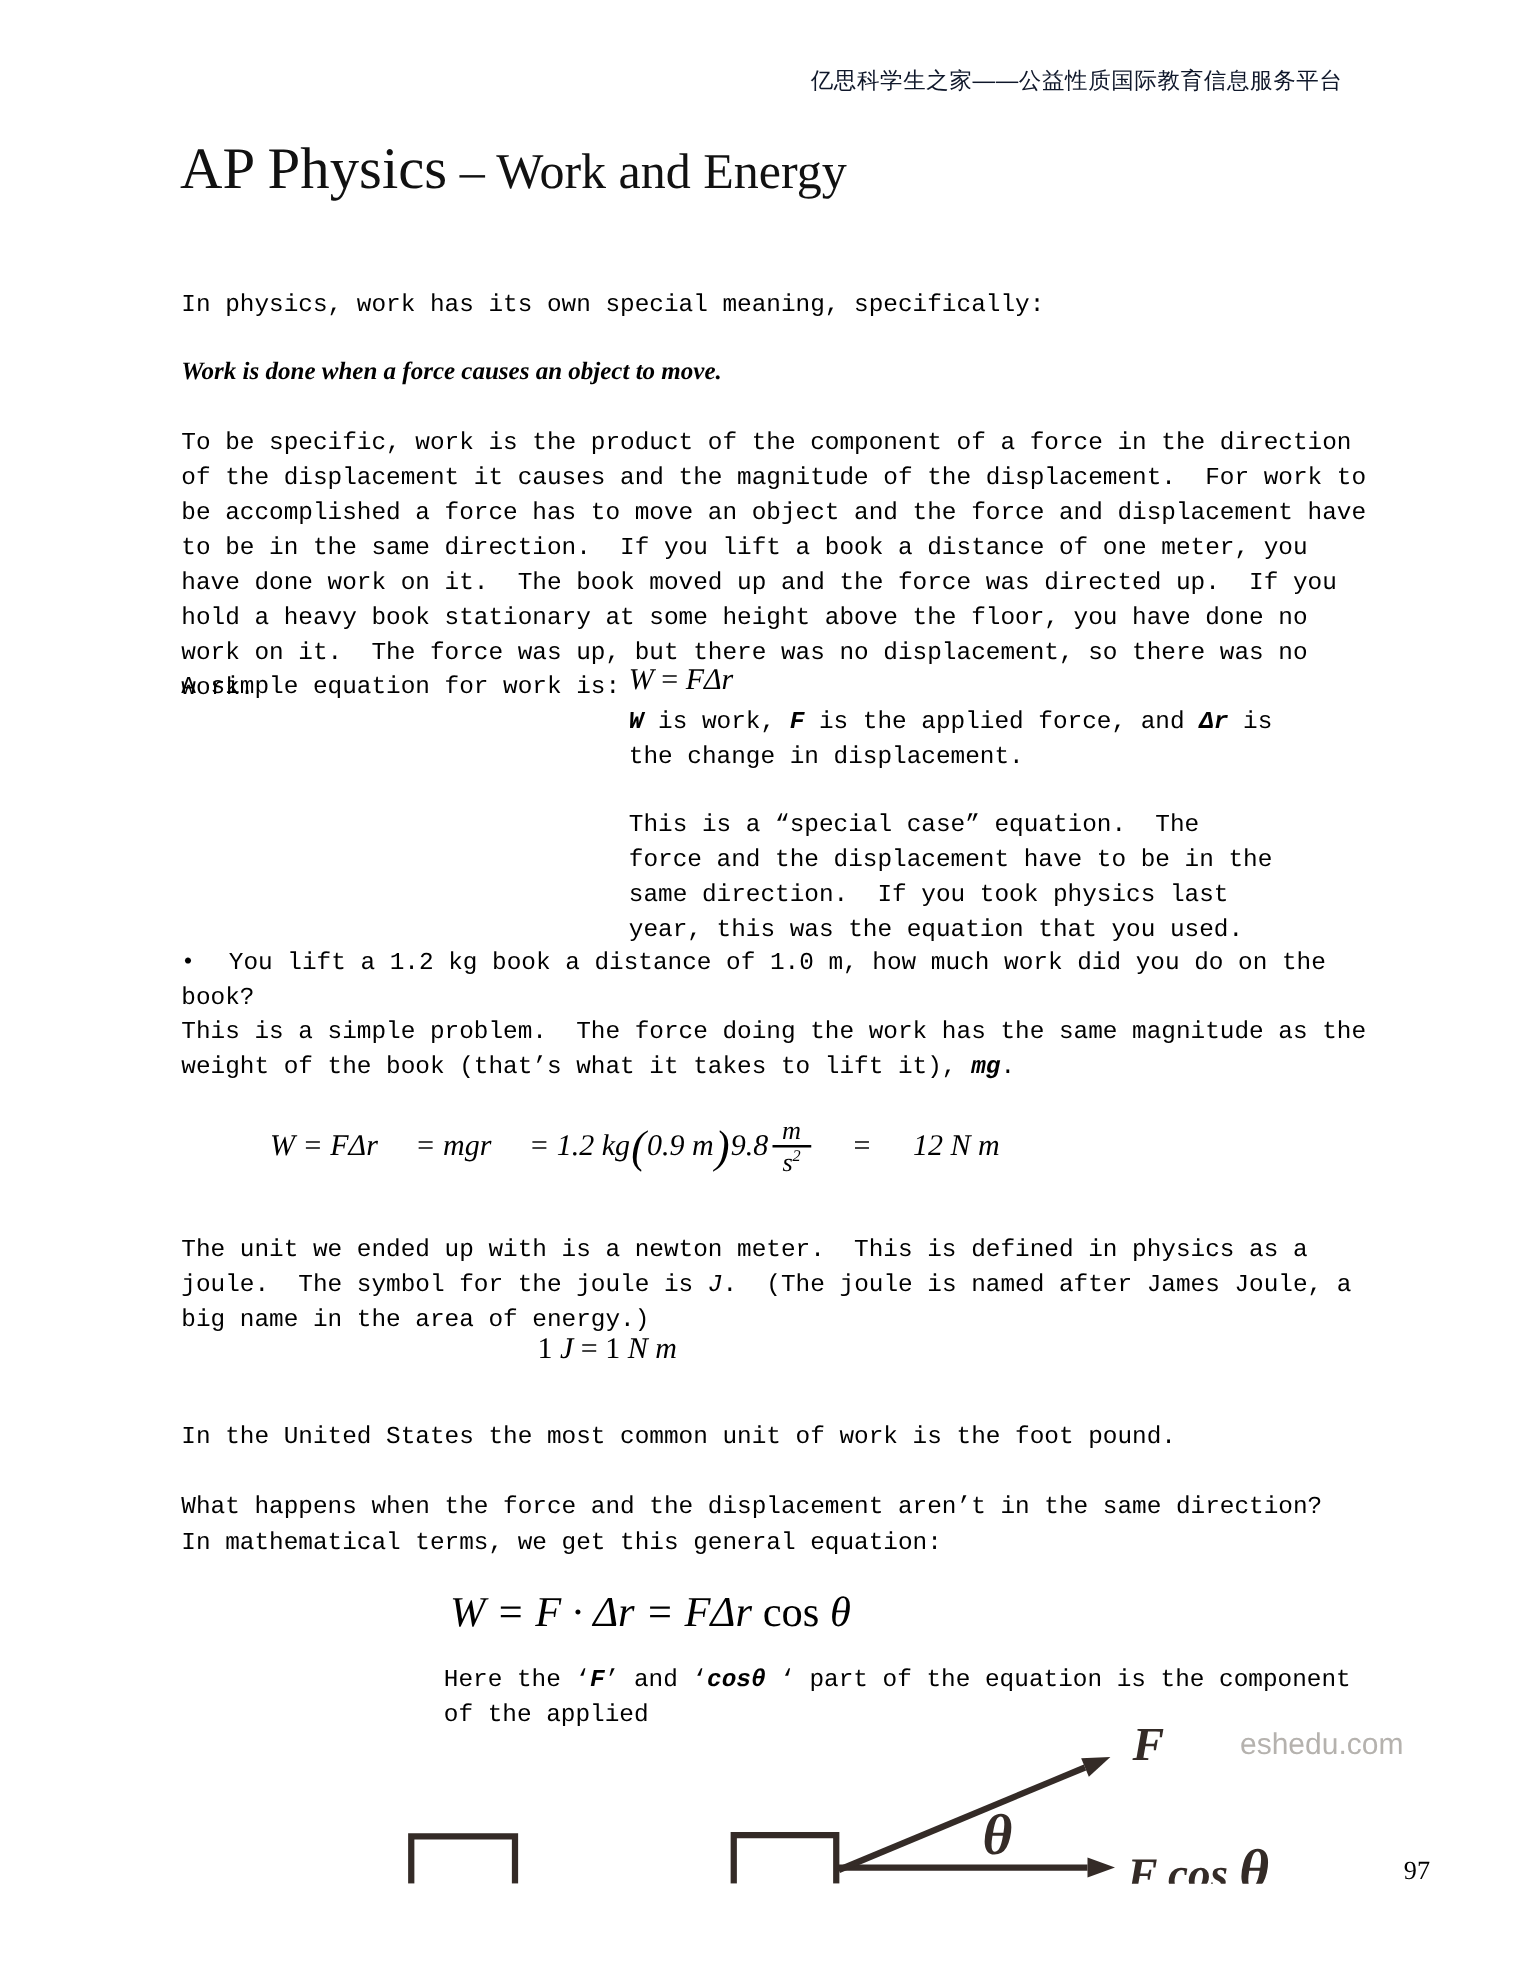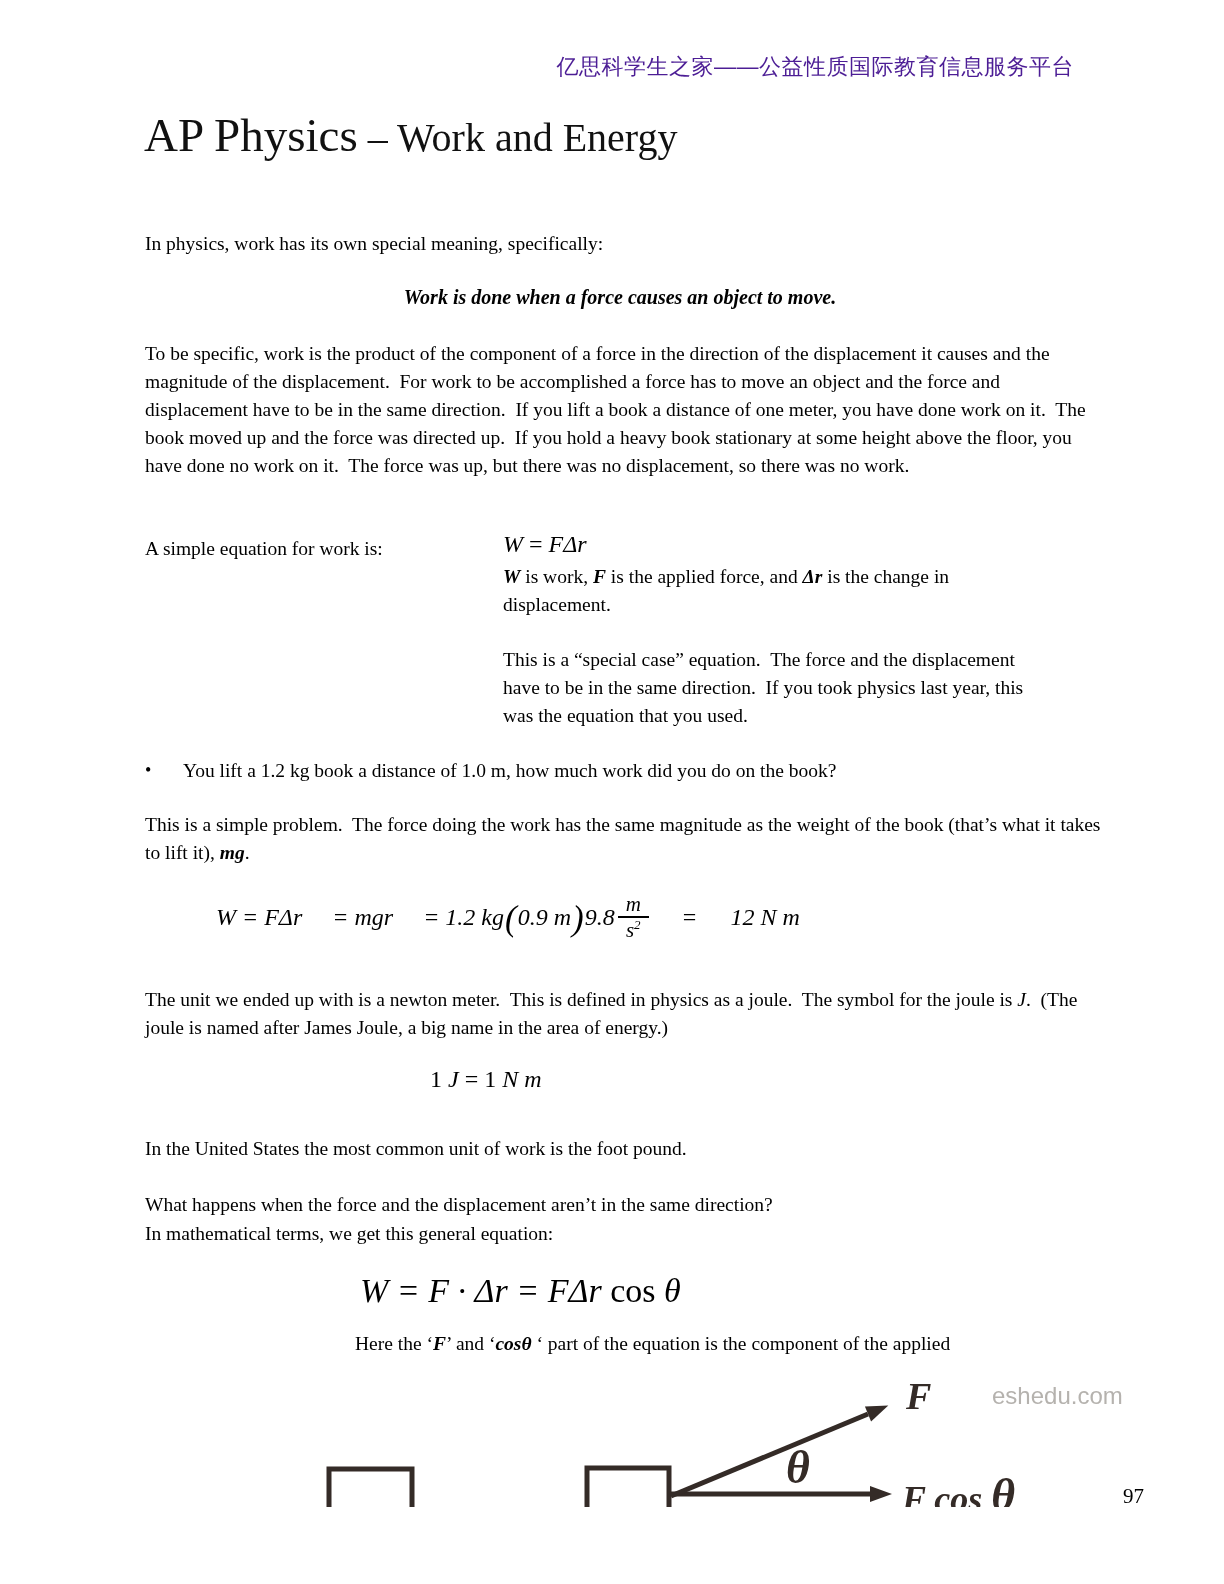--- a/index.html
+++ b/index.html
@@ -9,42 +9,43 @@
     font-family: "Liberation Serif", serif;
     color: #000000;
     position: relative;
     overflow: hidden;
   }
   .abs { position: absolute; }
   .para {
     font-size: 19.5px;
     line-height: 28px;
     white-space: pre-wrap;
+    font-family: Liberation Mono, monospace;
   }
   .pre { white-space: pre; }
   .bi { font-weight: bold; font-style: italic; }
   .it { font-style: italic; }
   .up { font-style: normal; }
 
   
   .hdr {
     top: 52px; right: 150px;
     font-family: "Liberation Sans", sans-serif;
-    font-size: 22px;
-    color: #4c1d95;
+    font-size: 18px;
+    color: #0f172a;
     letter-spacing: 0.5px;
   }
 
   
   .title { top: 108px; left: 144px; margin: 0; font-weight: 400; color: #111111; white-space: pre; }
   .t-main { font-size: 47px; }
   .t-sub  { font-size: 40px; }
 
   .p-intro   { top: 230px; left: 145px; width: 955px; }
-  .motto     { top: 286px; left: 145px; width: 950px; text-align: center;
+  .motto     { top: 286px; left: 145px; width: 950px; text-align: left;
                font-weight: bold; font-style: italic; font-size: 20px; }
   .p-main    { top: 340px; left: 145px; width: 958px; }
 
   .lbl-simple{ top: 535px; left: 145px; }
   .eq-simple { top: 531px; left: 503px; font-size: 24px; font-style: italic; }
   .eq-simple .up { font-style: normal; }
   .explain   { top: 563px; left: 503px; width: 552px; }
   .p-special { top: 646px; left: 503px; width: 522px; }
 
   .bullet-row   { top: 756px; left: 145px; width: 930px; }

